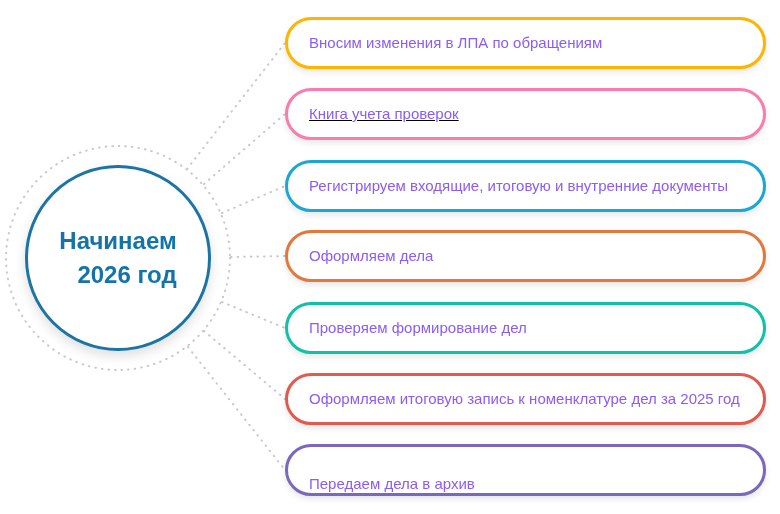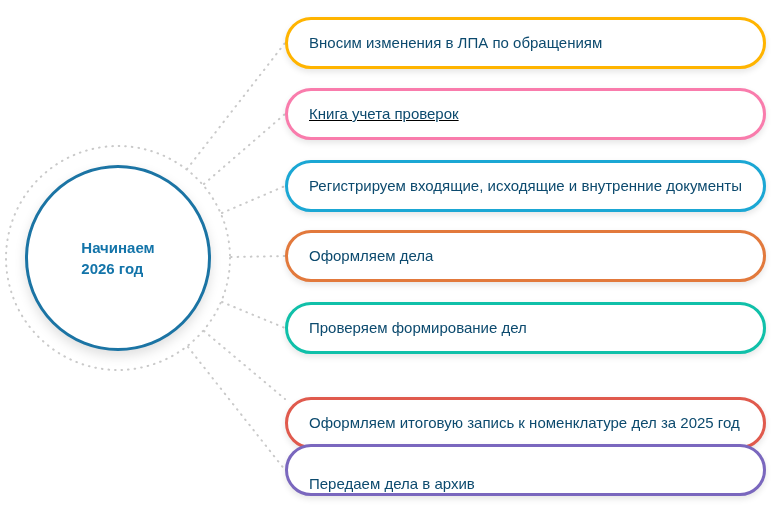--- a/index.html
+++ b/index.html
@@ -32,42 +32,42 @@
     border: 3px solid #1b74a4;
     border-radius: 50%;
     background: #ffffff;
     box-shadow: 0 5px 12px rgba(0,0,0,0.13);
     display: flex;
     align-items: center;
     justify-content: center;
   }
   .center-label {
     color: #1374a9;
-    font-size: 15px;
+    font-size: 24px;
     font-weight: bold;
     line-height: 1.4;
-    text-align: left;
+    text-align: right;
   }
   .pill {
     position: absolute;
     left: 285px;
     width: 481px;
     height: 52px;
     box-sizing: border-box;
     border: 3px solid #999;
     border-radius: 26px;
     background: #ffffff;
     box-shadow: 0 3px 6px rgba(0,0,0,0.10);
     display: flex;
     align-items: center;
     padding-left: 21px;
     padding-right: 14px;
   }
   .pill-label {
-    color: #0c4a6e;
+    color: #8b5cf6;
     font-size: 15px;
     line-height: 1.2;
     white-space: nowrap;
   }
   .p0 { top: 17px; }
   .p1 { top: 88px; text-decoration: underline; }
   .p2 { top: 160px; }
   .p3 { top: 230px; }
   .p4 { top: 302px; }
   .p5 { top: 373px; }
@@ -98,28 +98,28 @@
     </div>
   </div>
 
   <div class="pill p0" style="border-color: rgb(255, 180, 0);">
     <span class="pill-label">Вносим изменения в ЛПА по обращениям</span>
   </div>
   <div class="pill p1" style="border-color: rgb(249, 124, 172);">
     <span class="pill-label">Книга учета проверок</span>
   </div>
   <div class="pill p2" style="border-color: rgb(27, 167, 212);">
-    <span class="pill-label">Регистрируем входящие, исходящие и внутренние документы</span>
+    <span class="pill-label">Регистрируем входящие, итоговую и внутренние документы</span>
   </div>
   <div class="pill p4" style="border-color: rgb(16, 192, 169);">
     <span class="pill-label">Проверяем формирование дел</span>
   </div>
   <div class="pill p3" style="border-color: rgb(226, 121, 60);">
     <span class="pill-label">Оформляем дела</span>
   </div>
-  <div class="pill p5" style="border-color: rgb(224, 90, 77); margin-top: 24px;">
+  <div class="pill p5" style="border-color: rgb(224, 90, 77);">
     <span class="pill-label">Оформляем итоговую запись к номенклатуре дел за 2025 год</span>
   </div>
   <div class="pill p6" style="border-color: rgb(122, 103, 190);">
     <span class="pill-label">Передаем дела в архив</span>
   </div>
 
 </div>
 
 </body></html>

